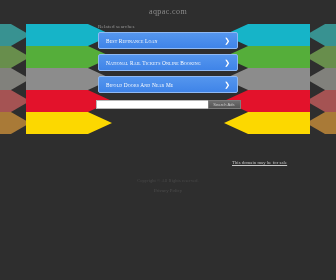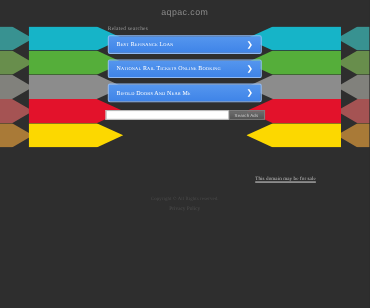--- a/index.html
+++ b/index.html
@@ -40,21 +40,21 @@
   }
 
   
   .center{
     position:absolute;left:0;right:0;top:0;
     display:flex;flex-direction:column;align-items:center;
   }
   .site-title{
     margin-top:7px;
     font-size:8px;color:#8c8c8c;letter-spacing:.4px;
-    font-family:Liberation Sans, sans-serif;
+    font-family:Liberation Serif, serif;
     user-select:none;
   }
   .related-label{
     align-self:flex-start;
     margin-left:98px;margin-top:8px;
     font-size:5px;color:#9a9a9a;letter-spacing:.2px;
   }
 
   .btn-list{margin-top:3px;display:flex;flex-direction:column;gap:5px;}
   .sbtn{

